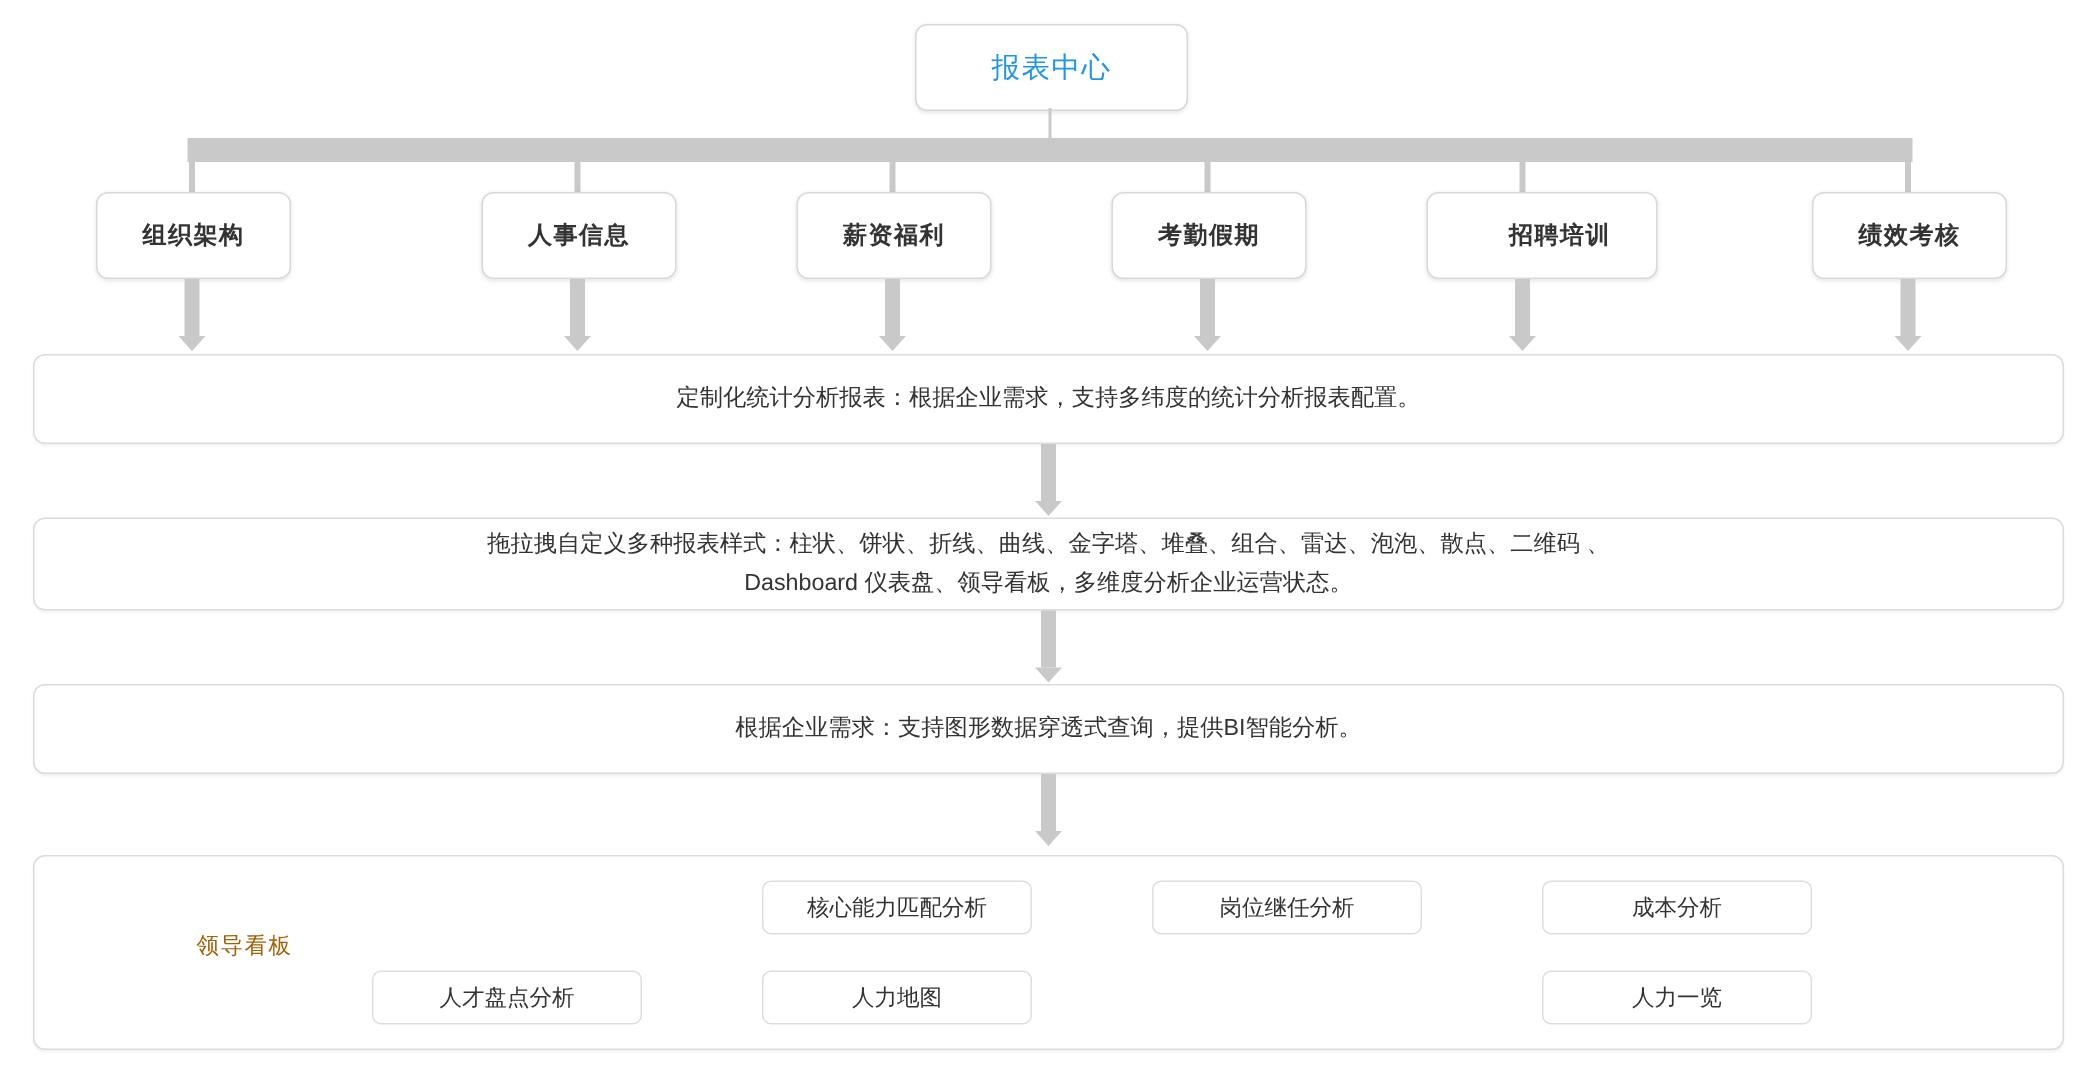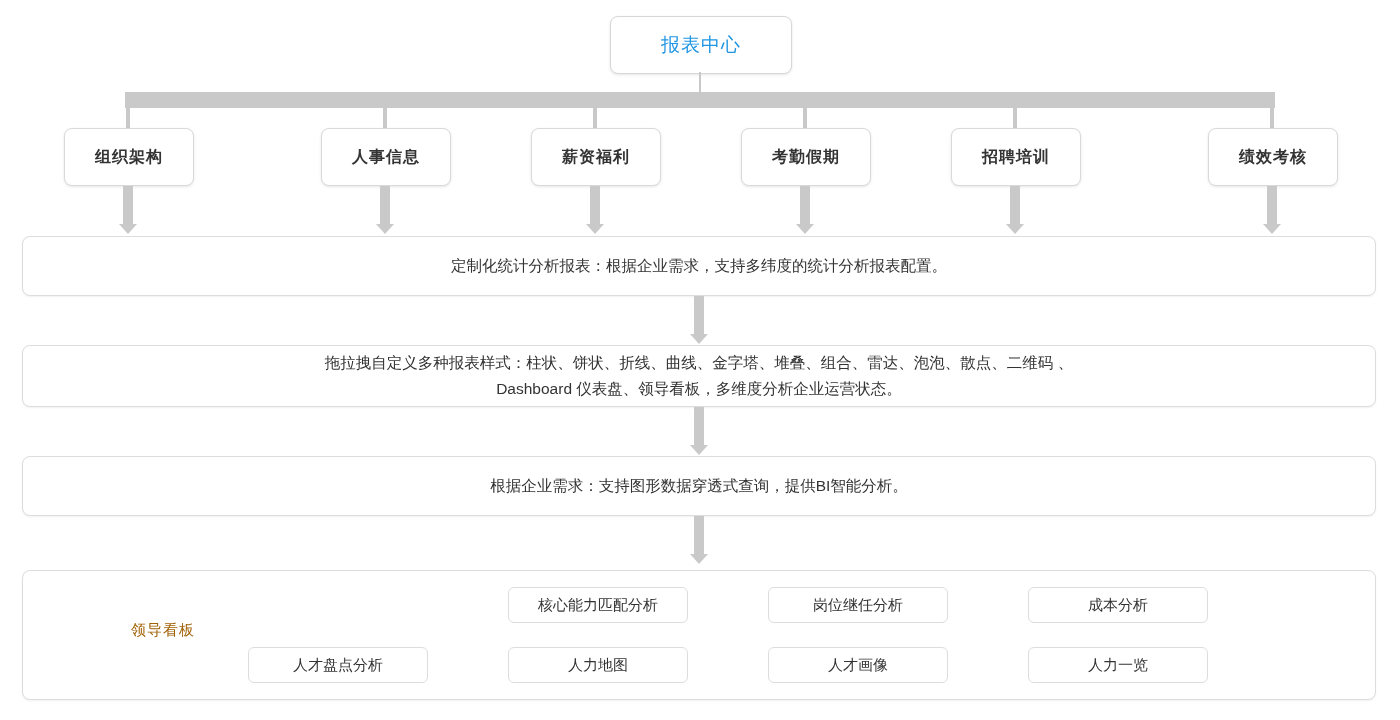--- a/index.html
+++ b/index.html
@@ -175,21 +175,21 @@
   </div>
   <div class="cat-node" style="left:321px;">
     <span>人事信息</span>
   </div>
   <div class="cat-node" style="left:531px;">
     <span>薪资福利</span>
   </div>
   <div class="cat-node" style="left:741px;">
     <span>考勤假期</span>
   </div>
-  <div class="cat-node" style="left:951px;">
+  <div class="cat-node" style="left:951px;padding-left:24px;">
     <span>招聘培训</span>
   </div>
   <div class="cat-node" style="left:1208px;">
     <span>绩效考核</span>
   </div>
 
   <div class="arrow-stem" style="left:123px; top:186px; height:38px;"></div>
   <div class="arrow-head" style="left:119px; top:224px;"></div>
 
   <div class="arrow-stem" style="left:380px; top:186px; height:38px;"></div>
@@ -247,21 +247,18 @@
     <div class="chip" style="left:1005px; top:16px; width:180px;">
       <span>成本分析</span>
     </div>
 
     <div class="chip" style="left:225px; top:76px; width:180px;">
       <span>人才盘点分析</span>
     </div>
     <div class="chip" style="left:485px; top:76px; width:180px;">
       <span>人力地图</span>
     </div>
-    <div class="chip" style="left:745px; top:76px; width:180px;">
-      <span>人才画像</span>
-    </div>
     <div class="chip" style="left:1005px; top:76px; width:180px;">
       <span>人力一览</span>
     </div>
   </div>
 
 </div>
 
 </body></html>

